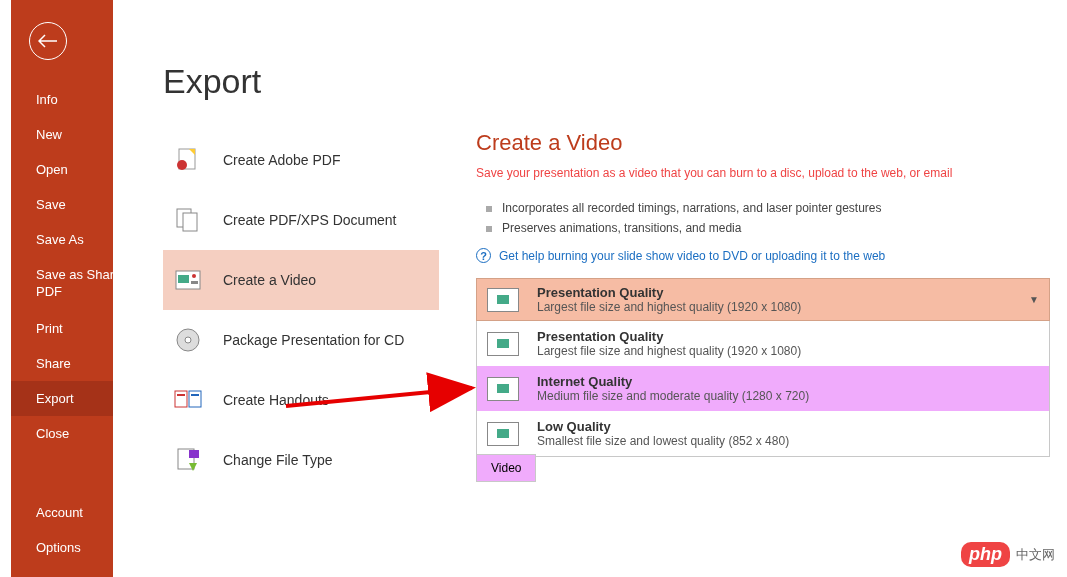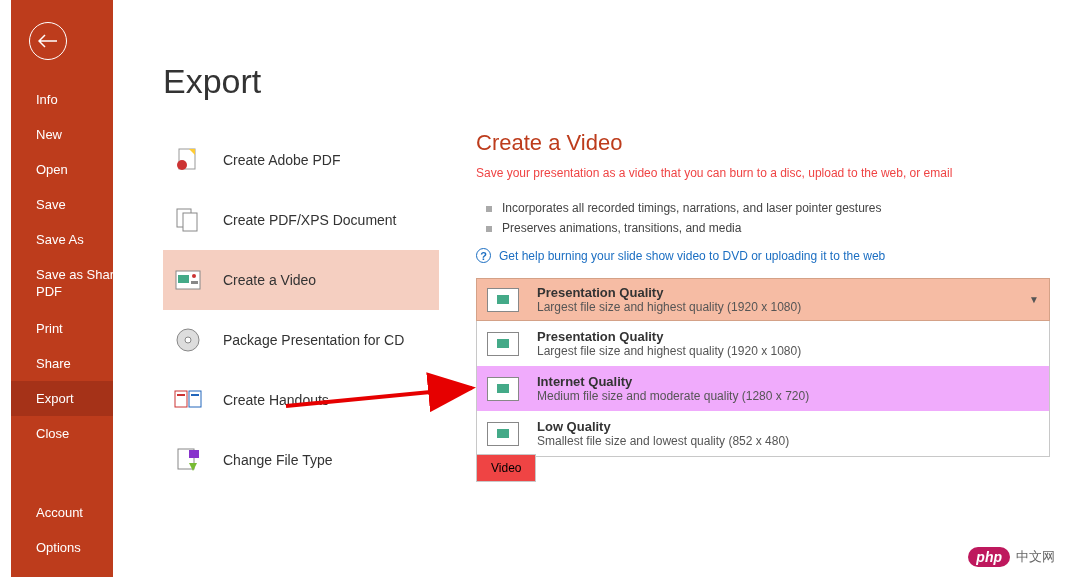--- a/index.html
+++ b/index.html
@@ -43,26 +43,26 @@
     .dd-label .t { font-size: 13px; color: #333; font-weight: 600; }
     .dd-label .s { font-size: 12px; color: #555; }
     .dd-caret { color: #555; font-size: 10px; }
 
     .dd-list { border: 1px solid #c8c8c8; border-top: none; background: #fff; }
     .dd-opt { display: flex; align-items: center; padding: 8px 10px; cursor: pointer; }
     .dd-opt.hover { background: #f0abfc; }
     .dd-opt .t { font-size: 13px; color: #333; font-weight: 600; }
     .dd-opt .s { font-size: 12px; color: #555; }
 
-    .video-btn { position: absolute; left: 363px; top: 454px; border: 1px solid #c8c8c8; padding: 6px 14px; font-size: 12px; background: #ef4444; cursor: pointer; }
+    .video-btn { position: absolute; left: 363px; top: 454px; border: 1px solid #c8c8c8; padding: 6px 14px; font-size: 12px; background: #f0abfc; cursor: pointer; }
 
     .arrow { position: absolute; left: 276px; top: 336px; pointer-events: none; }
 
     .watermark { position: absolute; right: 12px; bottom: 10px; display: flex; align-items: center; gap: 6px; font-size: 13px; color: #666; }
-    .watermark .php-badge { background: #be185d; color: #fff; padding: 2px 8px; border-radius: 10px; font-style: italic; font-weight: bold; font-size: 14px; }
+    .watermark .php-badge { background: #ef4444; color: #fff; padding: 2px 8px; border-radius: 10px; font-style: italic; font-weight: bold; font-size: 18px; }
 
     .bg-deco { position: absolute; right: 0; top: 0; width: 380px; height: 40px; opacity: 0.25; }
   </style>
 </head>
 <body>
 
 <svg class="bg-deco" viewBox="0 0 380 40">
   <line x1="20" y1="0" x2="20" y2="40" stroke="#888" stroke-width="4"></line>
   <line x1="30" y1="0" x2="30" y2="40" stroke="#888" stroke-width="2"></line>
   <line x1="40" y1="0" x2="40" y2="40" stroke="#888" stroke-width="6"></line>

